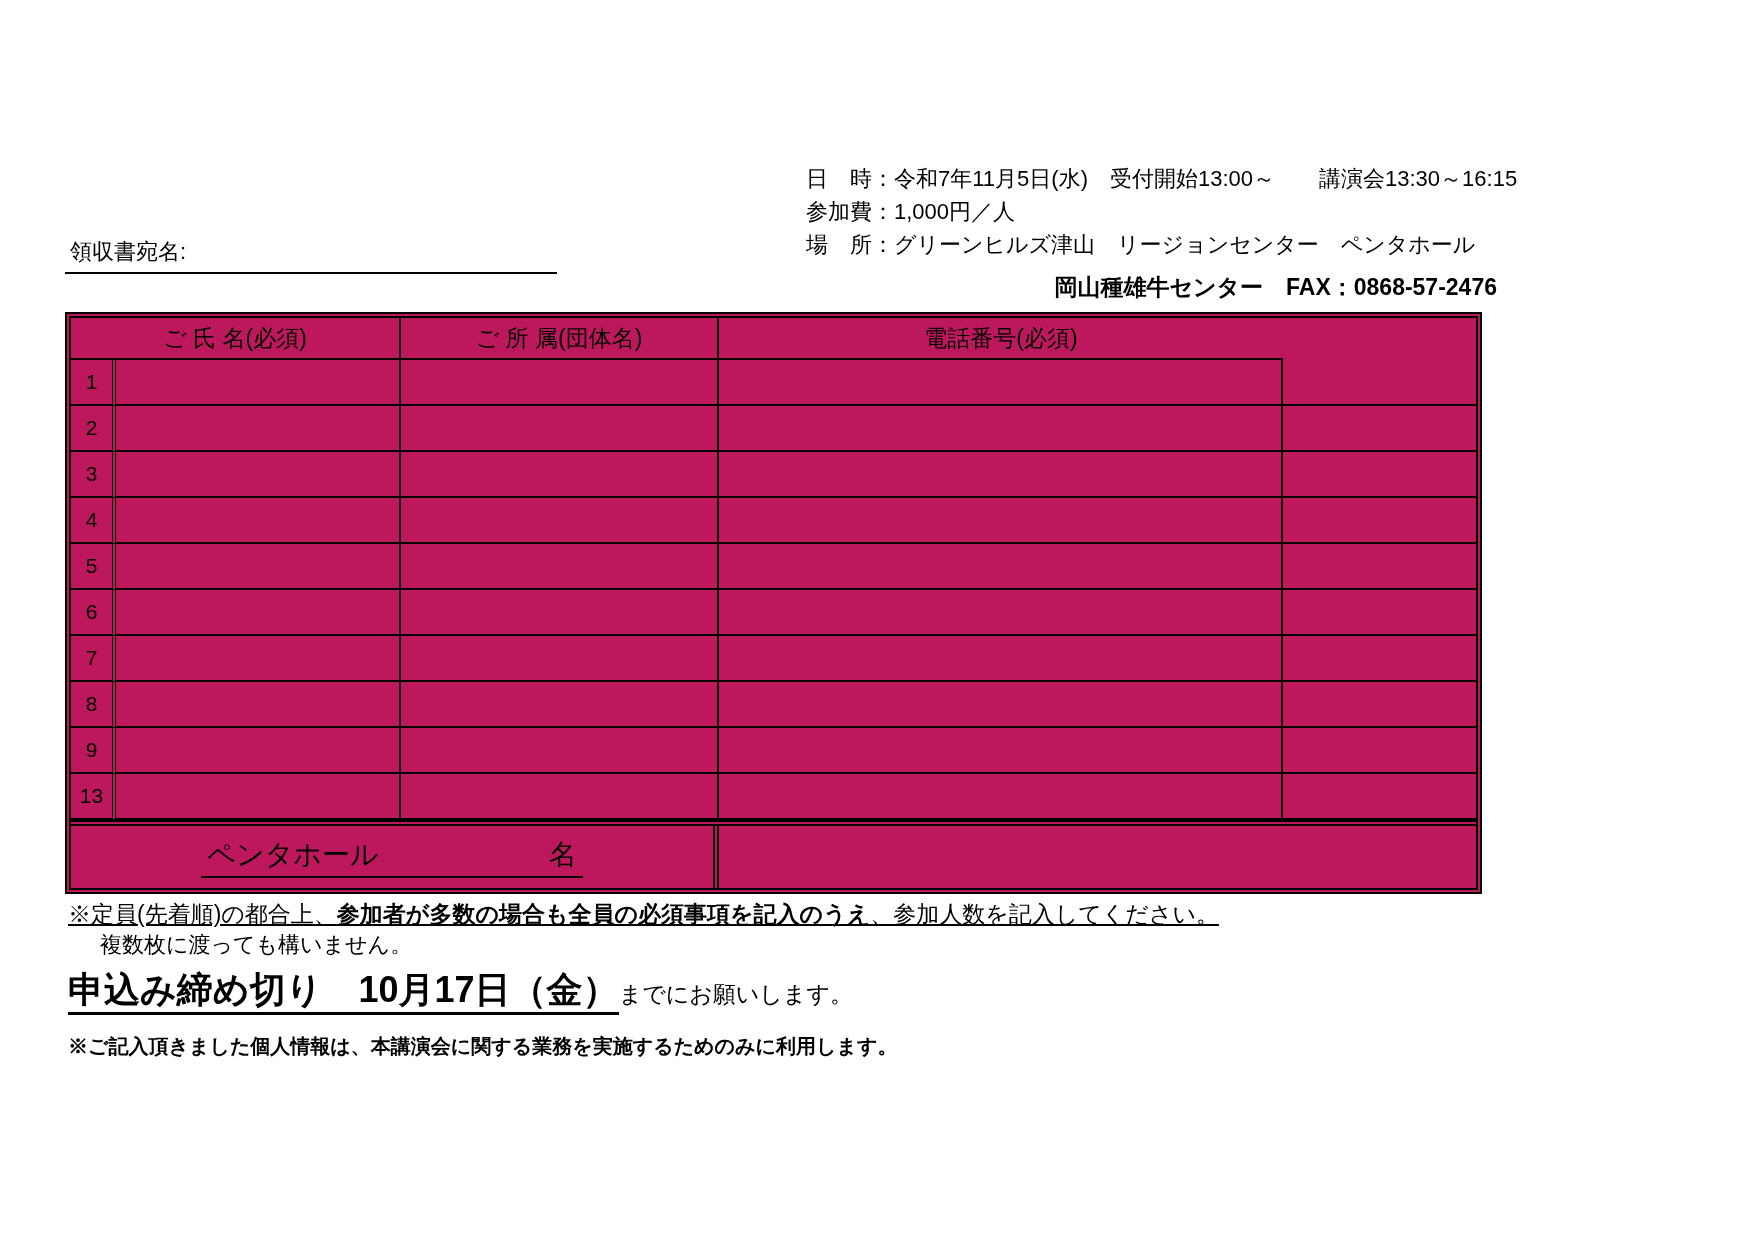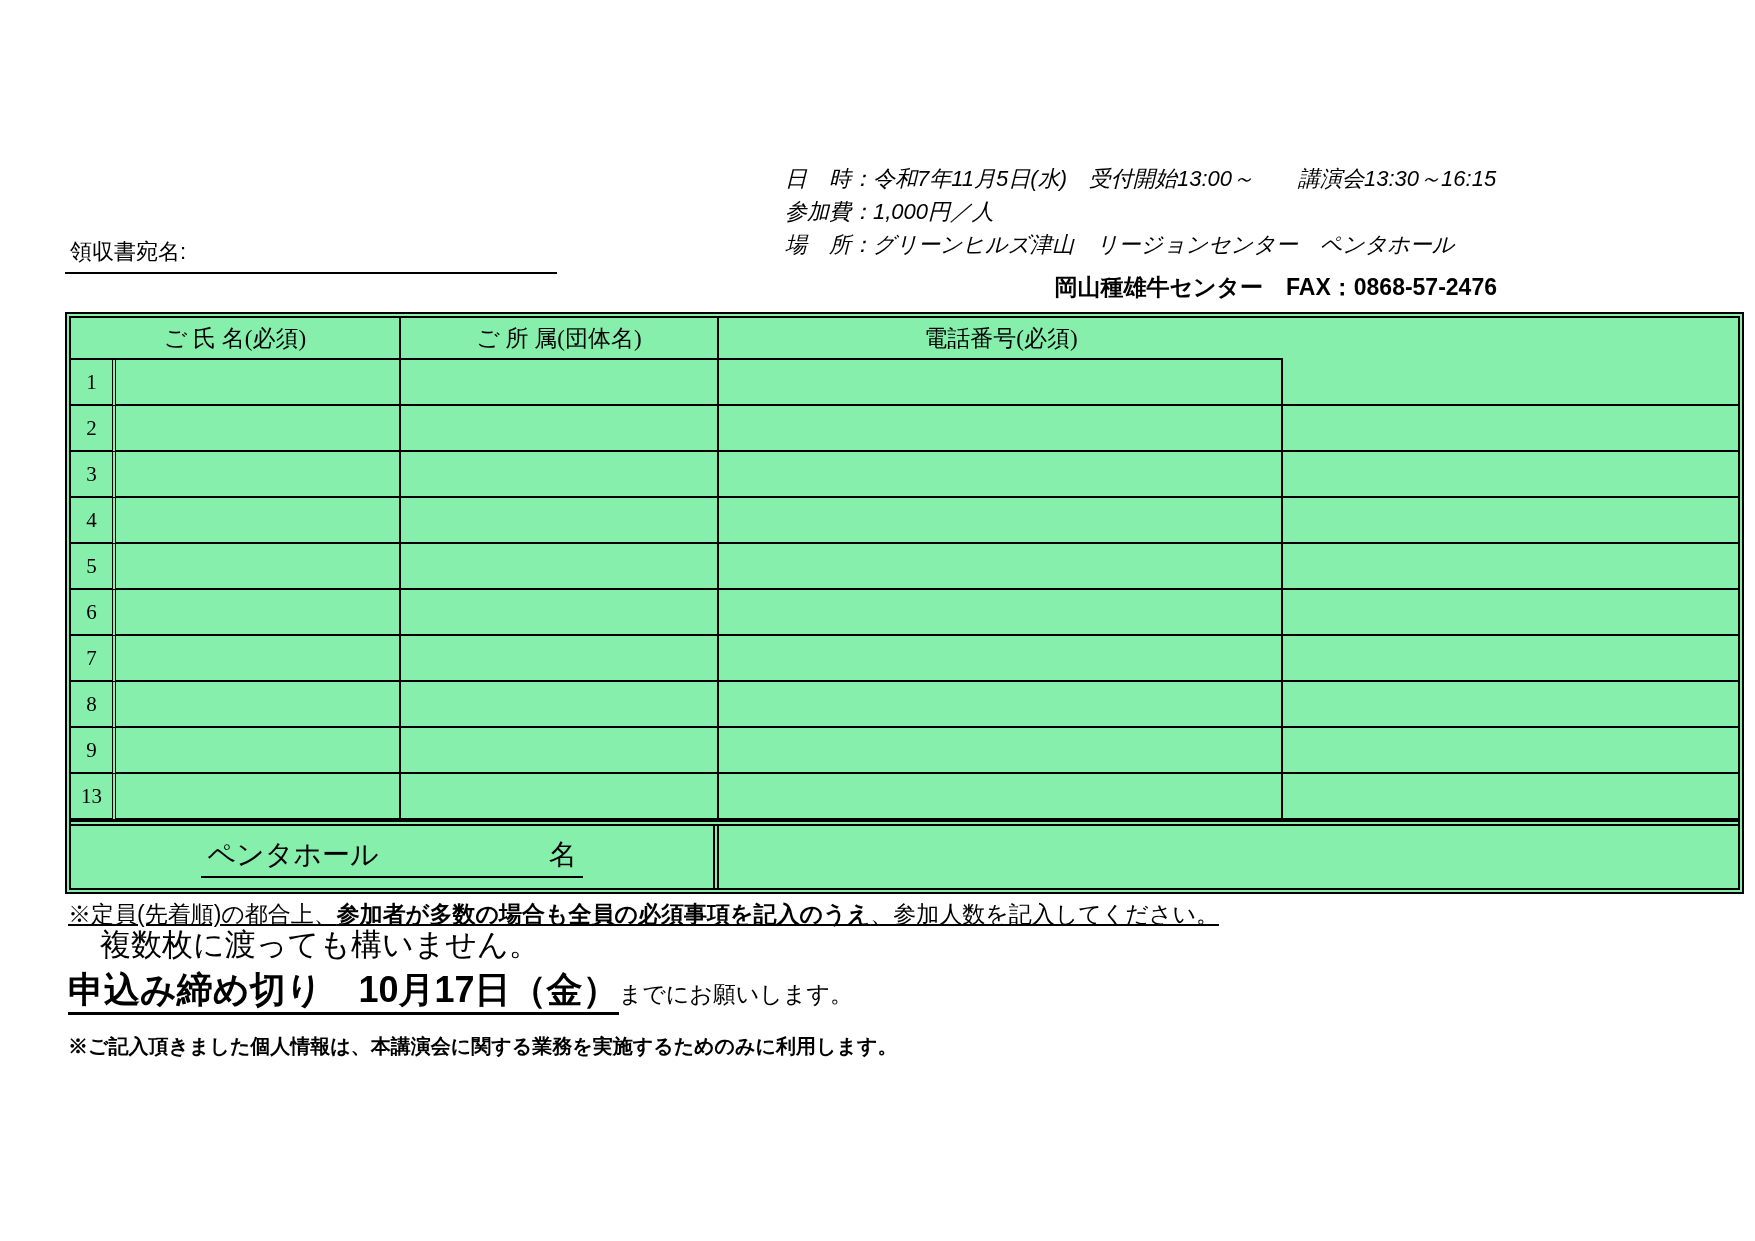--- a/index.html
+++ b/index.html
@@ -5,36 +5,35 @@
   html,body { margin:0; padding:0; background:#fff; }
   .page {
     position:relative; width:1755px; height:1241px; background:#ffffff;
     font-family:"Liberation Sans", sans-serif; color:#000; overflow:hidden;
   }
   .title {
     position:absolute; left:65px; top:110px; width:1435px;
     text-align:center; font-size:30px; font-weight:bold; letter-spacing:1px;
   }
   .info {
-    position:absolute; left:785px; top:162px; font-size:22px; line-height:33px;
+    position:absolute; left:806px; top:162px; font-size:22px; line-height:33px;
     white-space:nowrap;
-    font-style:italic;
   }
   .receipt-label { position:absolute; left:70px; top:237px; font-size:22px; }
   .receipt-blank {
     position:absolute; left:65px; top:244px; width:492px; height:28px;
     border-bottom:2px solid #000;
   }
   .contact {
     position:absolute; left:800px; top:272px; width:697px; text-align:right;
     font-size:23px; font-weight:bold; white-space:nowrap;
   }
   .form-table {
-    position:absolute; left:65px; top:312px; width:1679px;
-    border:6px double #000; box-sizing:border-box; background:#86efac;font-family:Liberation Serif, serif;
+    position:absolute; left:65px; top:312px; width:1417px;
+    border:6px double #000; box-sizing:border-box; background:#be185d;
   }
   .header-row { display:grid; grid-template-columns:330px 318px 564px 1fr; height:42px; }
   .header-cell {
     border-right:2px solid #000; border-bottom:2px solid #000;
     display:flex; align-items:center; justify-content:center;
     font-size:23px; white-space:pre;
   }
   .header-cell.last { border-right:none; }
   .body-row { display:grid; grid-template-columns:45px 285px 318px 564px 1fr; height:46px; }
   .cell { border-right:2px solid #000; border-bottom:2px solid #000; box-sizing:border-box; }
@@ -51,21 +50,21 @@
   .summary-left {
     border-right:6px double #000; display:flex; align-items:center; justify-content:center;
   }
   .summary-line {
     font-size:28px; border-bottom:2px solid #000; padding:0 6px 2px 6px; white-space:nowrap;
   }
   .summary-blank { display:inline-block; width:170px; }
   .notes { position:absolute; left:68px; top:898px; width:1620px; }
   .note1 { font-size:23px; line-height:32px;text-decoration:underline; }
   .note1 b { text-decoration:underline; }
-  .note2 { font-size:31px; line-height:30px; padding-left:32px; }
+  .note2 { font-size:22px; line-height:30px; padding-left:32px; }
   .deadline { margin-top:6px; white-space:nowrap; }
   .deadline-big {
     font-size:36px; font-weight:bold; border-bottom:3px solid #000; padding-bottom:2px;
   }
   .deadline-rest { font-size:23px; }
   .privacy { margin-top:18px; font-size:20px; font-weight:bold; }
 </style>
 </head>
 <body>
 

